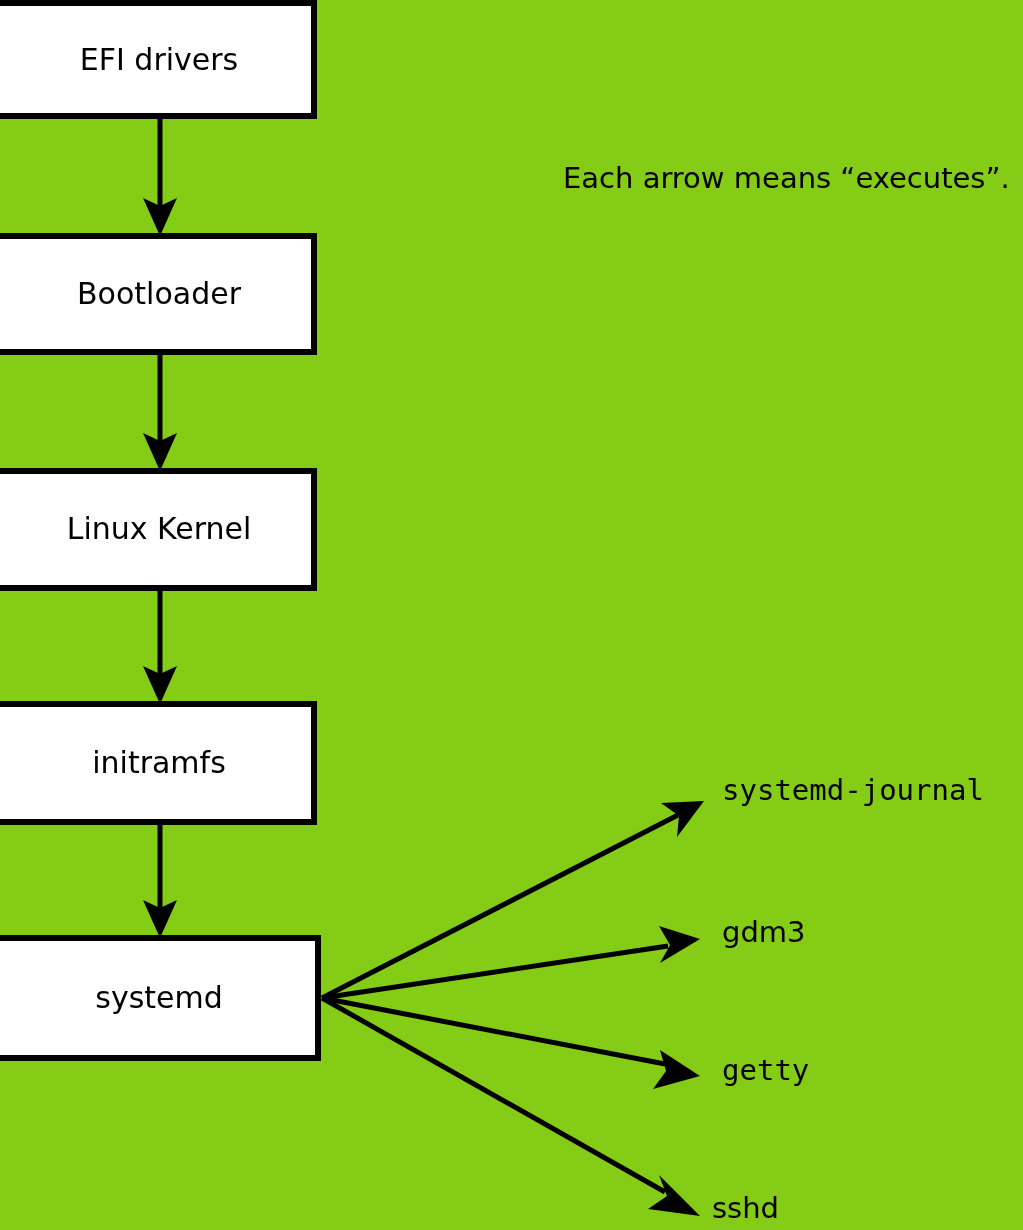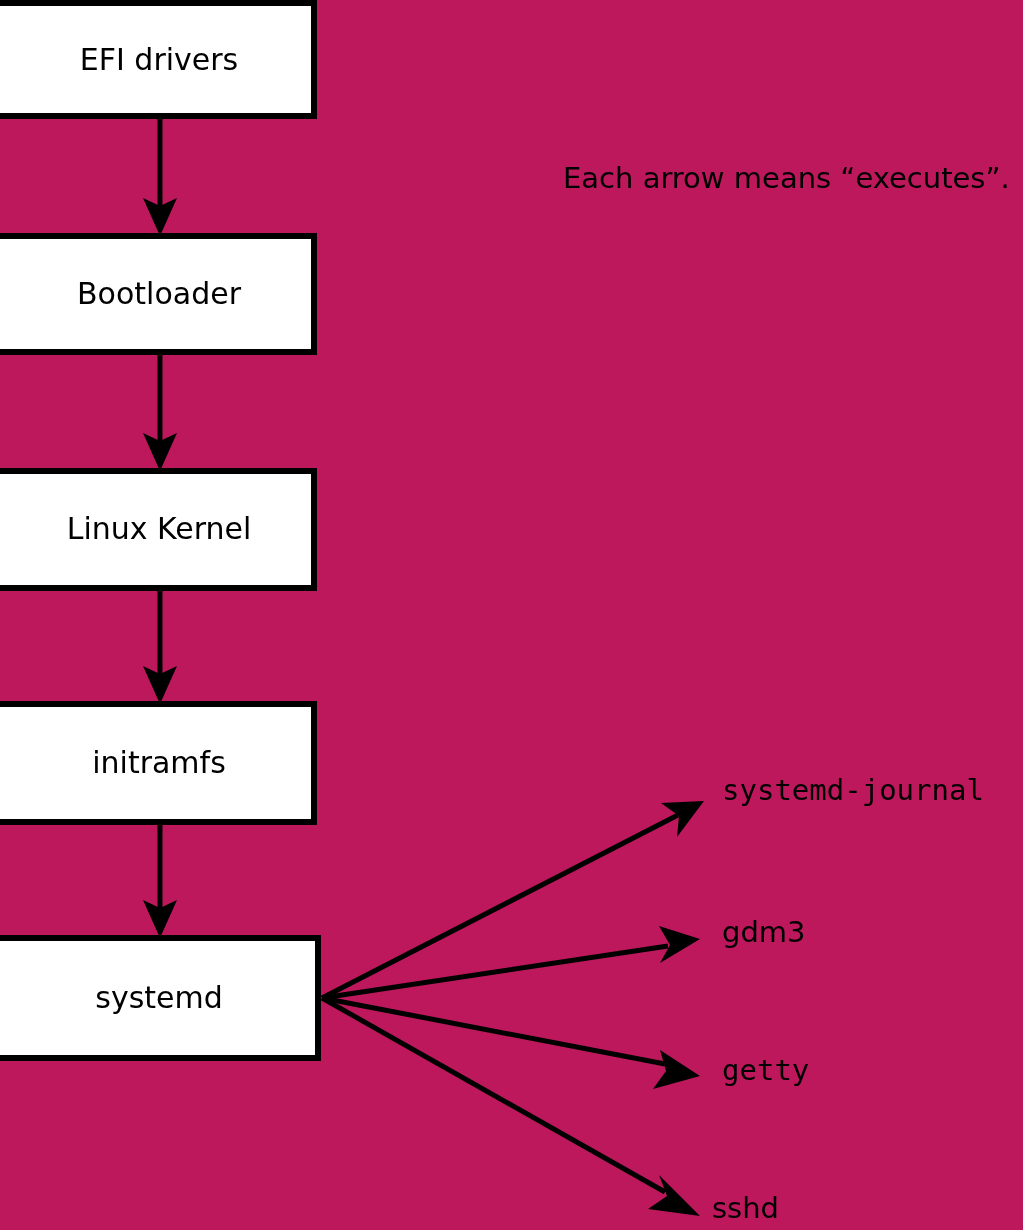--- a/index.html
+++ b/index.html
@@ -9,21 +9,21 @@
     background: #ffffff;
   }
   body {
     font-family: "DejaVu Sans", "Liberation Sans", sans-serif;
     color: #000000;
   }
   #canvas {
     position: relative;
     width: 1023px;
     height: 1230px;
-    background: #be185d;
+    background: #84cc16;
     overflow: hidden;
   }
   #diagram-svg {
     position: absolute;
     left: 0;
     top: 0;
     width: 1023px;
     height: 1230px;
     display: block;
   }

